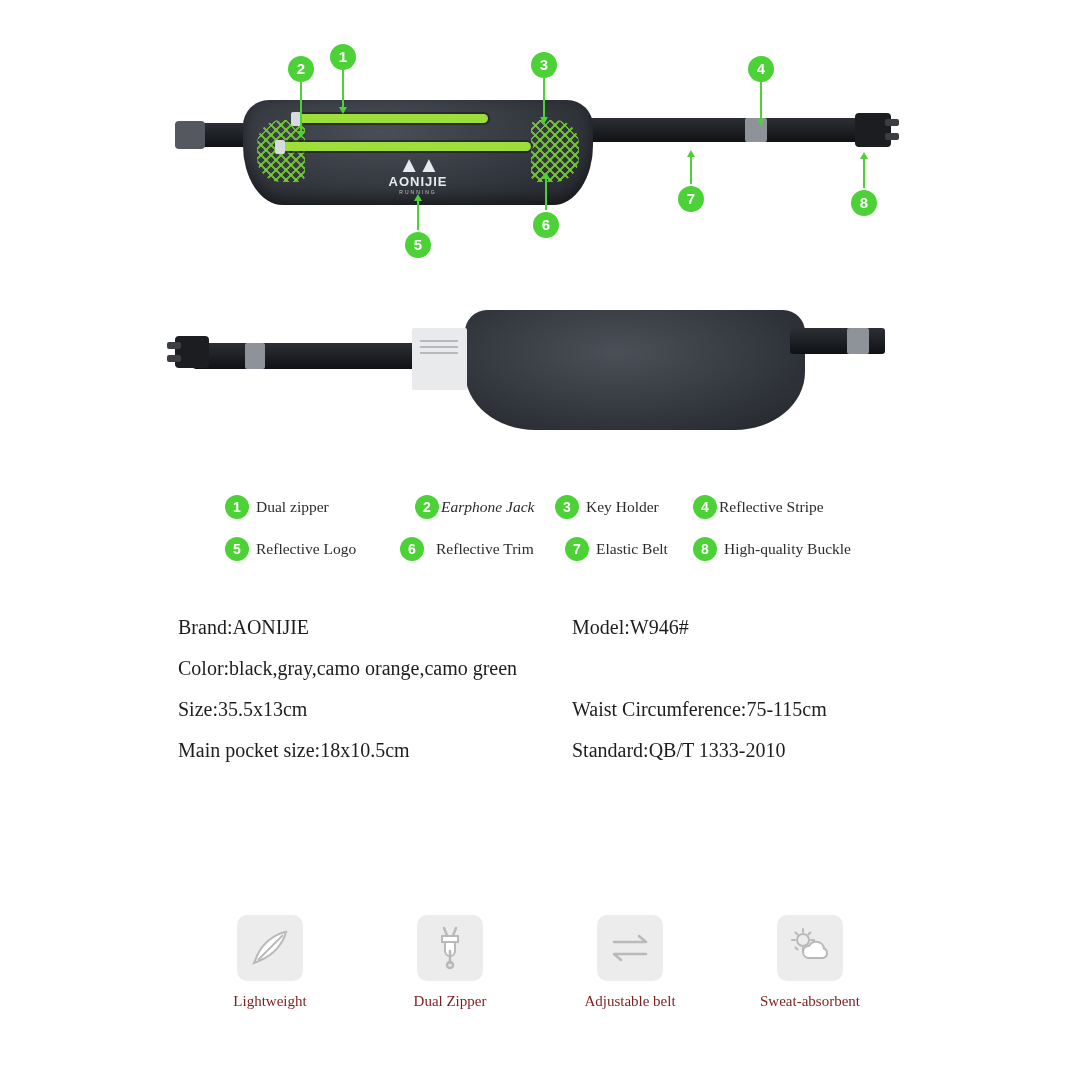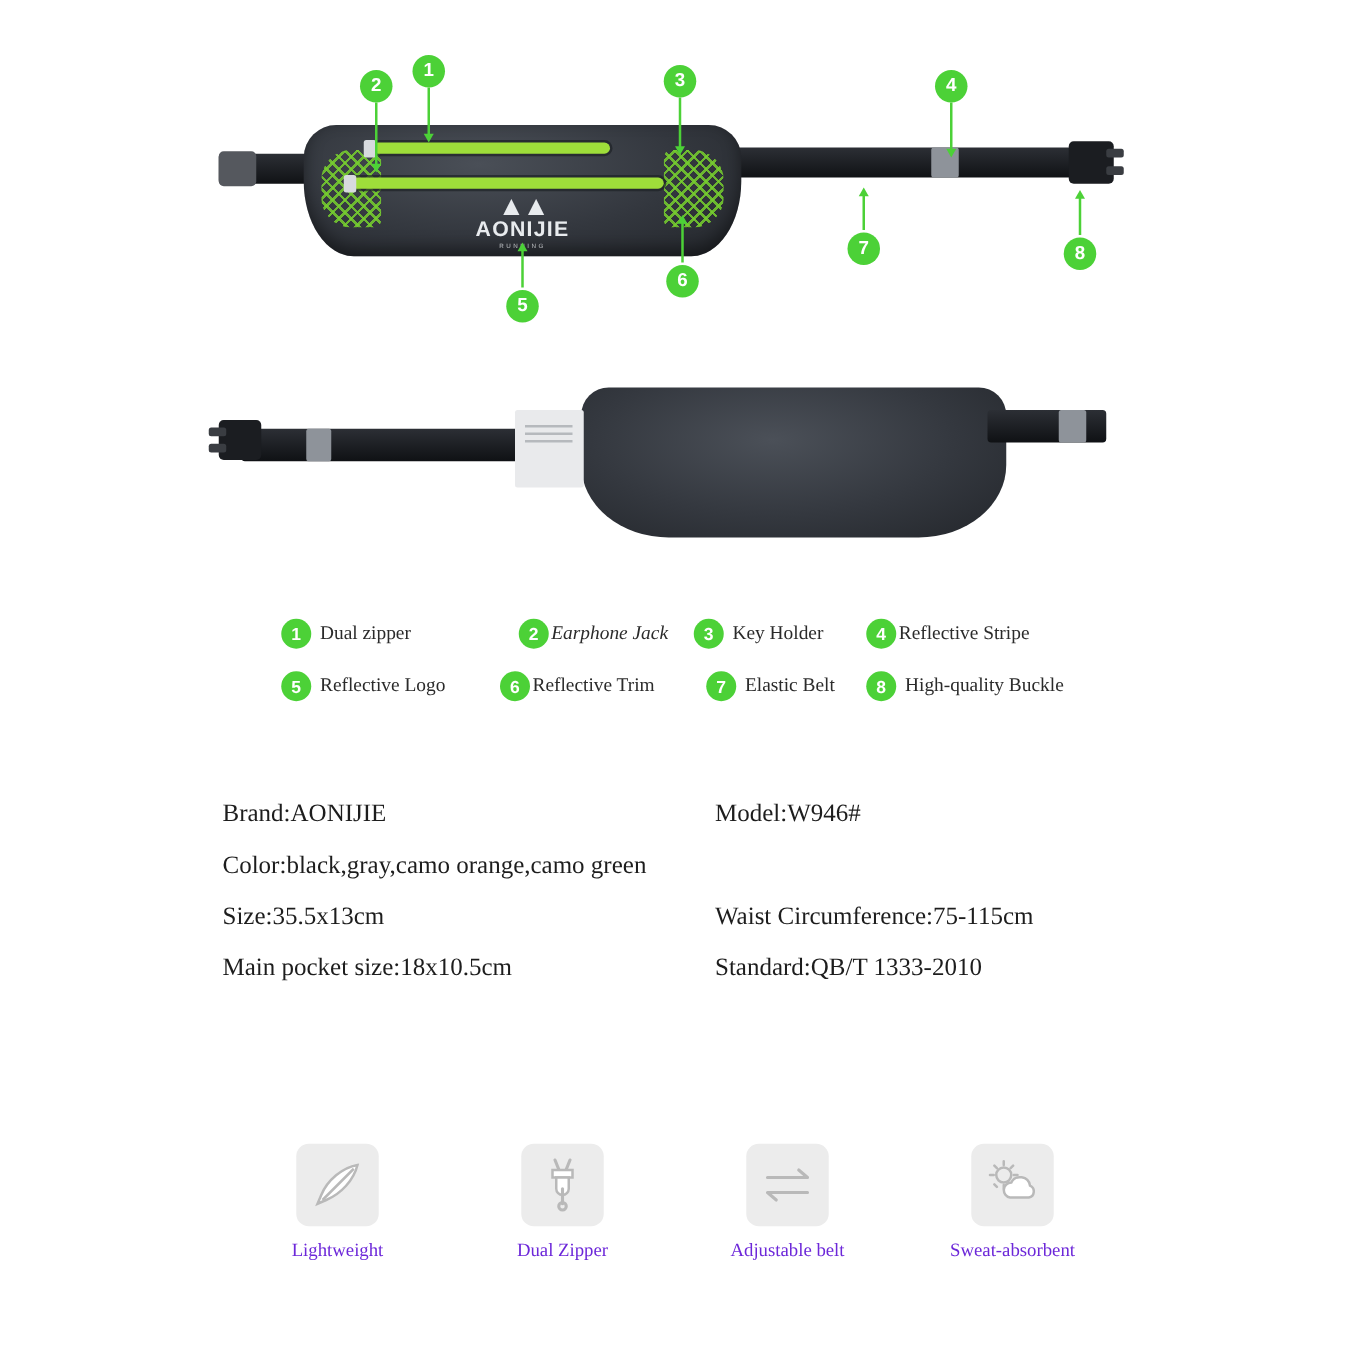--- a/index.html
+++ b/index.html
@@ -170,21 +170,21 @@
     text-align: center;
     color: #e8ebee;
     font-family: "Liberation Sans", sans-serif;
   }
   .logo-mark .peaks {
     font-size: 22px;
     line-height: 18px;
     letter-spacing: -2px;
   }
   .logo-mark .word {
-    font-size: 17px;
+    font-size: 13px;
     letter-spacing: 1px;
     font-weight: bold;
   }
   .logo-mark .sub {
     font-size: 5px;
     letter-spacing: 2px;
     opacity: .75;
   }
 
   
@@ -314,21 +314,21 @@
     margin-left: 7px;
     font-size: 15.5px;
     color: #2b2b2b;
     font-family: "Liberation Serif", serif;
   }
 
   
   .specs {
     position: absolute;
     left: 178px;
-    top: 640px;
+    top: 616px;
     width: 760px;
   }
   .spec-row {
     position: relative;
     height: 41px;
     font-size: 20px;
     color: #1d1d1d;
   }
   .spec-left {
     position: absolute;
@@ -359,21 +359,21 @@
     height: 66px;
     margin: 0 auto;
     background: #ececec;
     border-radius: 10px;
     position: relative;
   }
   .feature .ficon svg { display: block; margin: 0 auto; padding-top: 9px; }
   .feature .flabel {
     margin-top: 12px;
     font-size: 15px;
-    color: #6d28d9;
+    color: #7f1d1d;
     font-family: "Liberation Serif", serif;
   }
 </style>
 </head>
 <body>
 
 <div class="product-stage">
 
   <div class="belt-top">
     <div class="strap strap-left"></div>
@@ -451,21 +451,21 @@
       <div class="legend-label" style="margin-left:2px;">Reflective Stripe</div>
     </div>
   </div>
   <div class="legend-row">
     <div class="legend-item" style="left:0px;">
       <div class="marker-inline">5</div>
       <div class="legend-label">Reflective Logo</div>
     </div>
     <div class="legend-item" style="left:175px;">
       <div class="marker-inline">6</div>
-      <div class="legend-label" style="margin-left:2px;">Reflective Trim</div>
+      <div class="legend-label" style="margin-left:12px;">Reflective Trim</div>
     </div>
     <div class="legend-item" style="left:340px;">
       <div class="marker-inline">7</div>
       <div class="legend-label">Elastic Belt</div>
     </div>
     <div class="legend-item" style="left:468px;">
       <div class="marker-inline">8</div>
       <div class="legend-label">High-quality Buckle</div>
     </div>
   </div>

